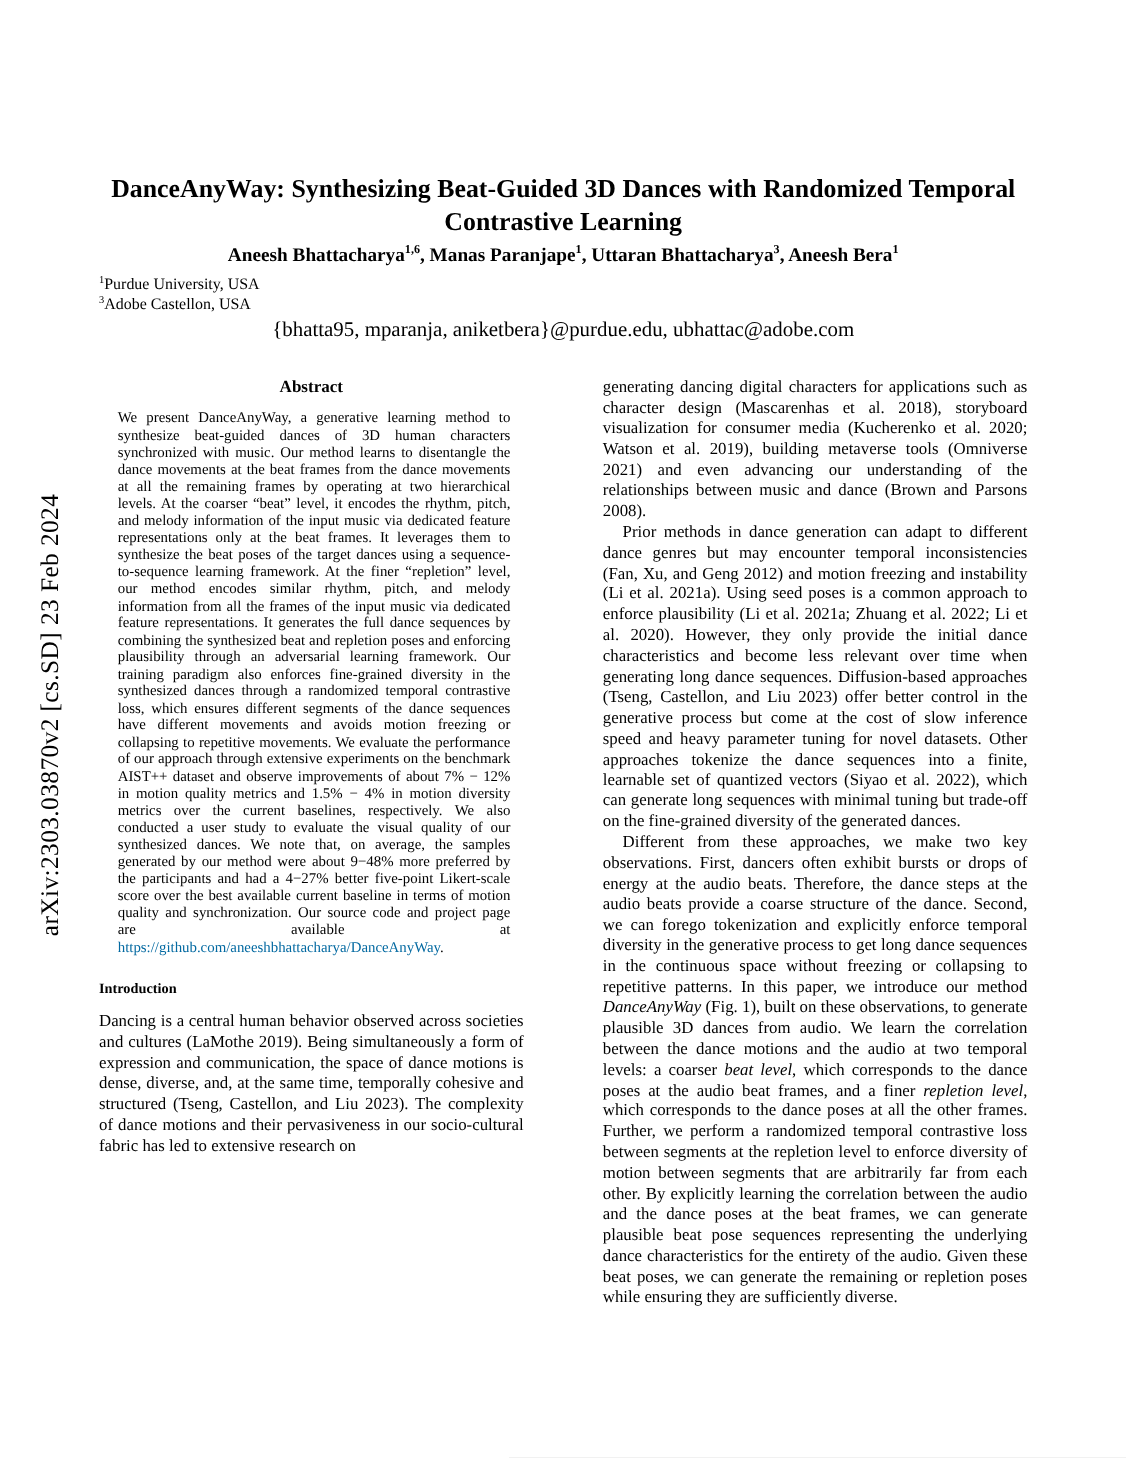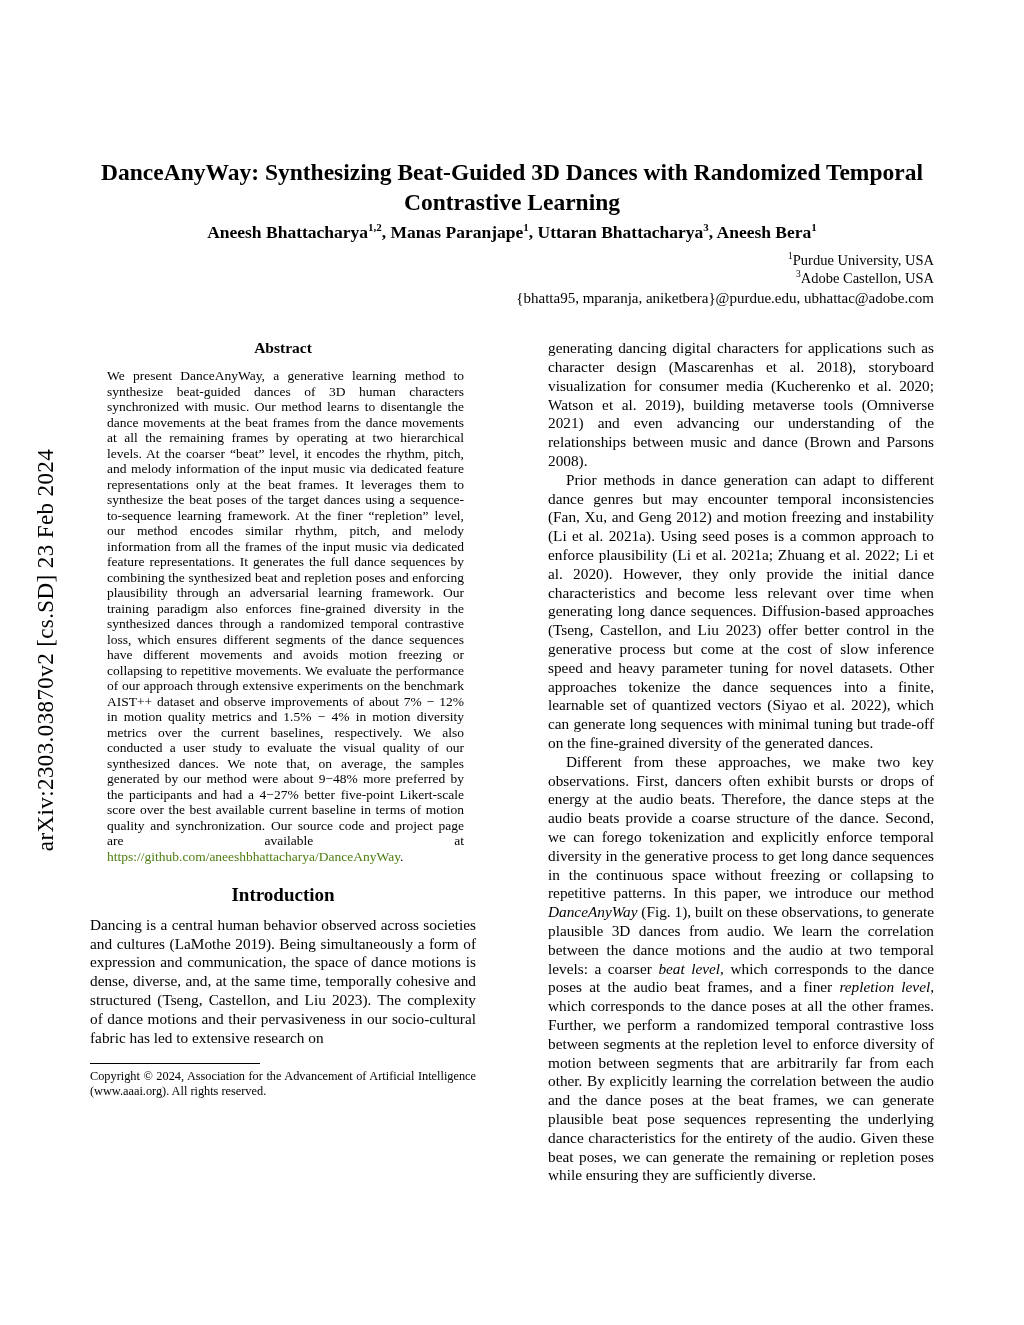--- a/index.html
+++ b/index.html
@@ -34,28 +34,28 @@
     line-height: 1.26;
   }
   .authors {
     text-align: center;
     font-size: 17.5px;
     font-weight: bold;
     margin-bottom: 8px;
   }
   .authors sup { font-size: 11px; font-weight: bold; }
   .affil-line {
-    text-align: right;
+    text-align: left;
     font-size: 14.5px;
     line-height: 1.25;
   }
   .affil-line sup { font-size: 9.5px; }
   .emails {
-    text-align: right;
-    font-size: 15px;
+    text-align: center;
+    font-size: 19px;
     margin-top: 3px;
   }
   .columns {
     display: flex;
     gap: 72px;
     margin-top: 32px;
   }
   .col {
     flex: 1 1 0;
     min-width: 0;
@@ -69,27 +69,26 @@
     font-size: 15.5px;
     margin-bottom: 10px;
   }
   .abstract-body {
     font-size: 13.5px;
     line-height: 15.5px;
     margin: 0 12px 0 17px;
     text-align: justify;
   }
   .abstract-body a {
-    color: #4d7c0f;
+    color: #0369a1;
     text-decoration: none;
   }
   .section-heading {
-    text-align: center;
     font-weight: bold;
-    font-size: 19px;
+    font-size: 13px;
     margin: 22px 0 11px 0;
   }
   .para { text-indent: 0; }
   .para.indent { text-indent: 18px; }
   .footnote {
     margin-top: 16px;
     font-size: 12.3px;
     line-height: 14.8px;
     text-align: justify;
   }
@@ -104,43 +103,39 @@
 <body>
 
 <div class="page">
 
   <div class="arxiv-watermark">arXiv:2303.03870v2 [cs.SD] 23 Feb 2024</div>
 
   <div class="content">
 
     <h1 class="title">DanceAnyWay: Synthesizing Beat-Guided 3D Dances with Randomized Temporal Contrastive Learning</h1>
 
-    <div class="authors"><span>Aneesh Bhattacharya</span><sup>1,2</sup><span>, Manas Paranjape</span><sup>1</sup><span>, Uttaran Bhattacharya</span><sup>3</sup><span>, Aneesh Bera</span><sup>1</sup></div>
+    <div class="authors"><span>Aneesh Bhattacharya</span><sup>1,6</sup><span>, Manas Paranjape</span><sup>1</sup><span>, Uttaran Bhattacharya</span><sup>3</sup><span>, Aneesh Bera</span><sup>1</sup></div>
 
     <div class="affil-line"><sup>1</sup><span>Purdue University, USA</span></div>
     <div class="affil-line"><sup>3</sup><span>Adobe Castellon, USA</span></div>
 
     <div class="emails">{bhatta95, mparanja, aniketbera}@purdue.edu, ubhattac@adobe.com</div>
 
     <div class="columns">
 
       <div class="col">
 
         <h2 class="abstract-heading">Abstract</h2>
 
         <p class="abstract-body"><span>We present DanceAnyWay, a generative learning method to synthesize beat-guided dances of 3D human characters synchronized with music. Our method learns to disentangle the dance movements at the beat frames from the dance movements at all the remaining frames by operating at two hierarchical levels. At the coarser “beat” level, it encodes the rhythm, pitch, and melody information of the input music via dedicated feature representations only at the beat frames. It leverages them to synthesize the beat poses of the target dances using a sequence-to-sequence learning framework. At the finer “repletion” level, our method encodes similar rhythm, pitch, and melody information from all the frames of the input music via dedicated feature representations. It generates the full dance sequences by combining the synthesized beat and repletion poses and enforcing plausibility through an adversarial learning framework. Our training paradigm also enforces fine-grained diversity in the synthesized dances through a randomized temporal contrastive loss, which ensures different segments of the dance sequences have different movements and avoids motion freezing or collapsing to repetitive movements. We evaluate the performance of our approach through extensive experiments on the benchmark AIST++ dataset and observe improvements of about 7% − 12% in motion quality metrics and 1.5% − 4% in motion diversity metrics over the current baselines, respectively. We also conducted a user study to evaluate the visual quality of our synthesized dances. We note that, on average, the samples generated by our method were about 9−48% more preferred by the participants and had a 4−27% better five-point Likert-scale score over the best available current baseline in terms of motion quality and synchronization. Our source code and project page are available at </span><a href="#">https://github.com/aneeshbhattacharya/DanceAnyWay</a><span>.</span></p>
 
         <h2 class="section-heading">Introduction</h2>
 
         <p class="para">Dancing is a central human behavior observed across societies and cultures (LaMothe 2019). Being simultaneously a form of expression and communication, the space of dance motions is dense, diverse, and, at the same time, temporally cohesive and structured (Tseng, Castellon, and Liu 2023). The complexity of dance motions and their pervasiveness in our socio-cultural fabric has led to extensive research on</p>
 
-        <div class="footnote">
-          <div class="footnote-rule"></div>
-          <div>Copyright © 2024, Association for the Advancement of Artificial Intelligence (www.aaai.org). All rights reserved.</div>
-        </div>
 
       </div>
 
       <div class="col">
 
         <p class="para">generating dancing digital characters for applications such as character design (Mascarenhas et al. 2018), storyboard visualization for consumer media (Kucherenko et al. 2020; Watson et al. 2019), building metaverse tools (Omniverse 2021) and even advancing our understanding of the relationships between music and dance (Brown and Parsons 2008).</p>
 
         <p class="para indent">Prior methods in dance generation can adapt to different dance genres but may encounter temporal inconsistencies (Fan, Xu, and Geng 2012) and motion freezing and instability (Li et al. 2021a). Using seed poses is a common approach to enforce plausibility (Li et al. 2021a; Zhuang et al. 2022; Li et al. 2020). However, they only provide the initial dance characteristics and become less relevant over time when generating long dance sequences. Diffusion-based approaches (Tseng, Castellon, and Liu 2023) offer better control in the generative process but come at the cost of slow inference speed and heavy parameter tuning for novel datasets. Other approaches tokenize the dance sequences into a finite, learnable set of quantized vectors (Siyao et al. 2022), which can generate long sequences with minimal tuning but trade-off on the fine-grained diversity of the generated dances.</p>
 
         <p class="para indent"><span>Different from these approaches, we make two key observations. First, dancers often exhibit bursts or drops of energy at the audio beats. Therefore, the dance steps at the audio beats provide a coarse structure of the dance. Second, we can forego tokenization and explicitly enforce temporal diversity in the generative process to get long dance sequences in the continuous space without freezing or collapsing to repetitive patterns. In this paper, we introduce our method </span><i>DanceAnyWay</i><span> (Fig. 1), built on these observations, to generate plausible 3D dances from audio. We learn the correlation between the dance motions and the audio at two temporal levels: a coarser </span><i>beat level</i><span>, which corresponds to the dance poses at the audio beat frames, and a finer </span><i>repletion level</i><span>, which corresponds to the dance poses at all the other frames. Further, we perform a randomized temporal contrastive loss between segments at the repletion level to enforce diversity of motion between segments that are arbitrarily far from each other. By explicitly learning the correlation between the audio and the dance poses at the beat frames, we can generate plausible beat pose sequences representing the underlying dance characteristics for the entirety of the audio. Given these beat poses, we can generate the remaining or repletion poses while ensuring they are sufficiently diverse.</span></p>

